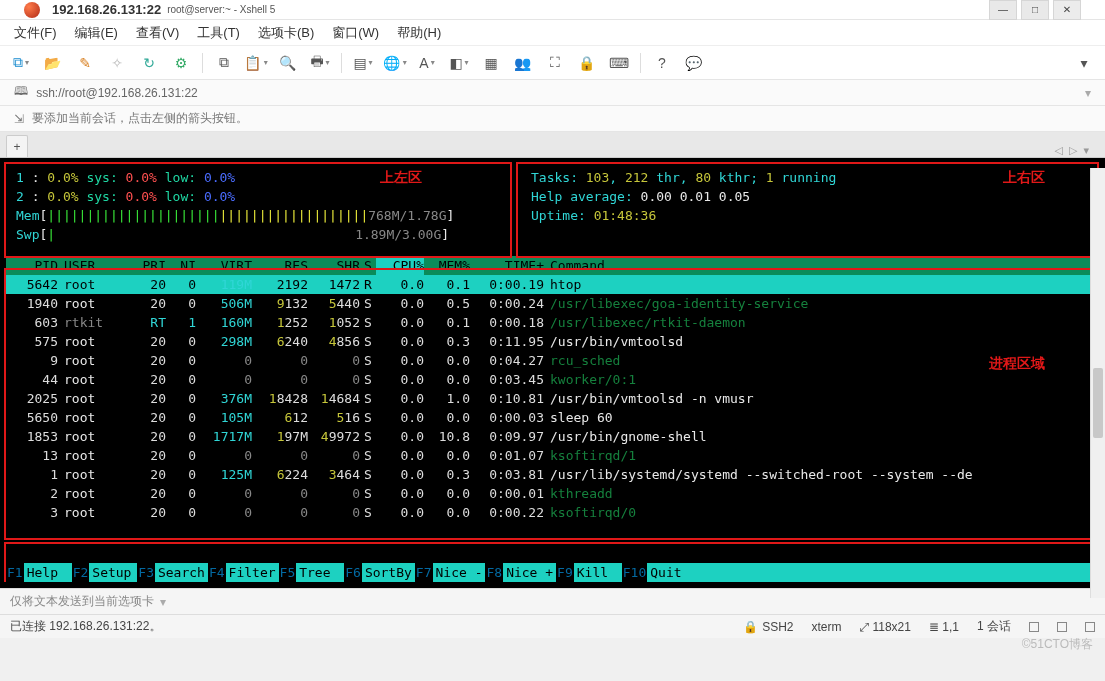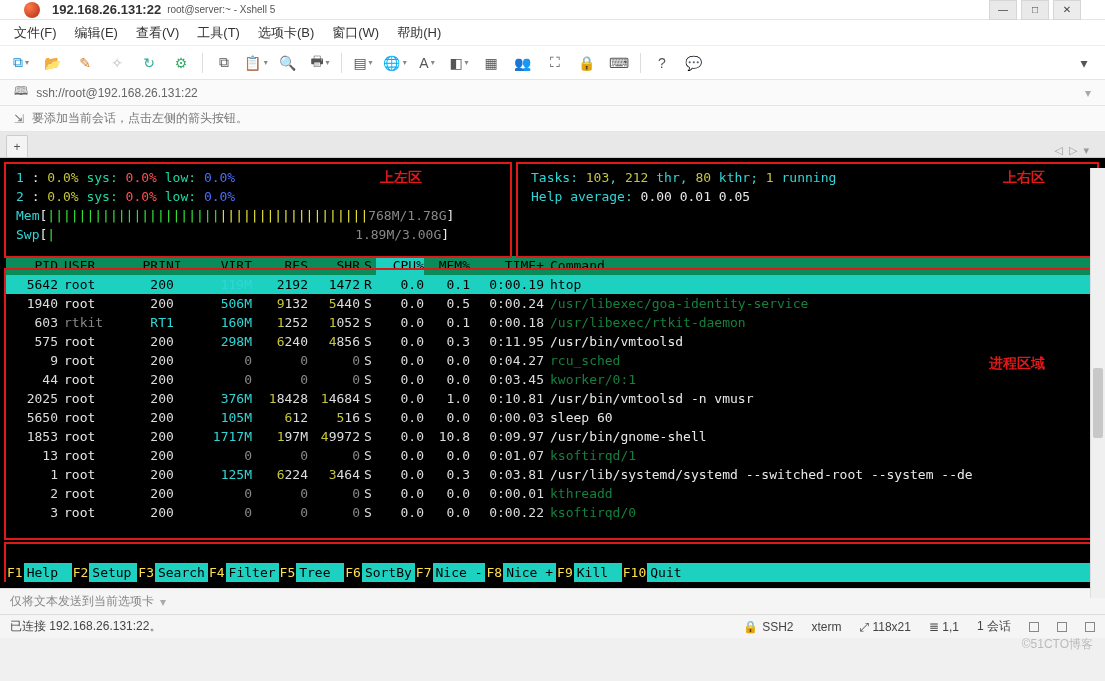--- a/index.html
+++ b/index.html
@@ -32,28 +32,28 @@
 .c-teal{color:#1fd7a3;} .c-grey{color:#888;} .c-white{color:#e8e8e8;} .bar-g{color:#39e639;} .bar-y{color:#e6e639;}
 .meters{ display:flex; gap:10px; }
 .mleft, .mright { padding:6px 10px 2px 10px; }
 .mleft{ width:505px;} .mright{ flex:1; }
 .hdr { background:#0a8c5a; color:#000; display:flex; padding:0 2px; }
 .row { display:flex; padding:0 2px; white-space:pre; }
 .row.sel{ background:#1dd1c1; color:#000;}
 .row .cmd.dim{ color:#15803d; }
 .col{ overflow:hidden; }
 .col.pid{width:50px; text-align:right;} .col.user{width:64px; padding-left:6px;}
-.col.pri{width:44px; text-align:right;} .col.ni{width:30px; }
+.col.pri{width:44px; text-align:right;} .col.ni{width:30px; text-align:right;}
 .col.virt{width:56px; text-align:right;} .col.res{width:56px; text-align:right;}
 .col.shr{width:52px; text-align:right;} .col.s{width:16px; text-align:center;}
 .col.cpu{width:48px; text-align:right;} .col.mem{width:46px; text-align:right;}
 .col.time{width:74px; text-align:right;} .col.cmd{flex:1; padding-left:6px; text-align:left;}
 .fkeys{ display:flex; background:#000; }
 .fk{ display:flex; }
-.fk .n{ color:#fde047; padding:0 1px;}
+.fk .n{ color:#0369a1; padding:0 1px;}
 .fk .l{ background:#1dd1c1; color:#000; padding:0 3px; min-width:48px;}
 .sendbar { height:26px; background:#f5f5f5; border-top:1px solid #ddd; display:flex; align-items:center; padding:0 10px; color:#888;}
 .status { height:24px; background:#f5f5f5; border-top:1px solid #ddd; display:flex; align-items:center; padding:0 10px; gap:18px; color:#444; position:relative;}
 .status .right{ position:absolute; right:10px; display:flex; gap:18px; align-items:center;}
 .hdr .col{ color:#000; }
 .hdr .col.cpu{ background:#1dd1c1;}
 .scrollbar{ position:absolute; right:0; top:168px; width:15px; height:430px; background:#f0f0f0; border-left:1px solid #ddd;}
 .scrollbar .thumb{ position:absolute; left:2px; right:2px; top:200px; height:70px; background:#c8c8c8; border-radius:2px;}
 .watermark{ position:absolute; right:12px; bottom:28px; color:#bbb; font-size:12px;}
 </style>
@@ -150,20 +150,21 @@
       <div>
         <span class="c-cyan">Mem</span><span class="c-white">[</span><span class="bar-g">||||||||||||||||||||||</span><span class="bar-y">|||||||||||||||||||</span><span class="c-grey">768M</span><span class="c-grey">/</span><span class="c-grey">1.78G</span><span class="c-white">]</span>
       </div>
       <div>
         <span class="c-cyan">Swp</span><span class="c-white">[</span><span class="bar-g">|</span><span style="display:inline-block;width:300px;"></span><span class="c-grey">1.89M</span><span class="c-grey">/</span><span class="c-grey">3.00G</span><span class="c-white">]</span>
       </div>
     </div>
     <div class="mright">
       <div><span class="c-cyan">Tasks: </span><span class="c-olive">103</span><span class="c-cyan">, </span><span class="c-olive">212</span><span class="c-cyan"> thr, </span><span class="c-olive">80</span><span class="c-cyan"> kthr; </span><span class="c-olive">1</span><span class="c-cyan"> running</span></div>
       <div><span class="c-cyan">Help average: </span><span class="c-white">0.00 0.01 0.05</span></div>
+      <div><span class="c-cyan">Uptime: </span><span class="c-olive">01:48:36</span></div>
     </div>
   </div>
 
   <div style="height:10px;"></div>
 
   <div class="hdr">
     <span class="col pid">PID</span>
     <span class="col user">USER</span>
     <span class="col pri">PRI</span>
     <span class="col ni">NI</span>

